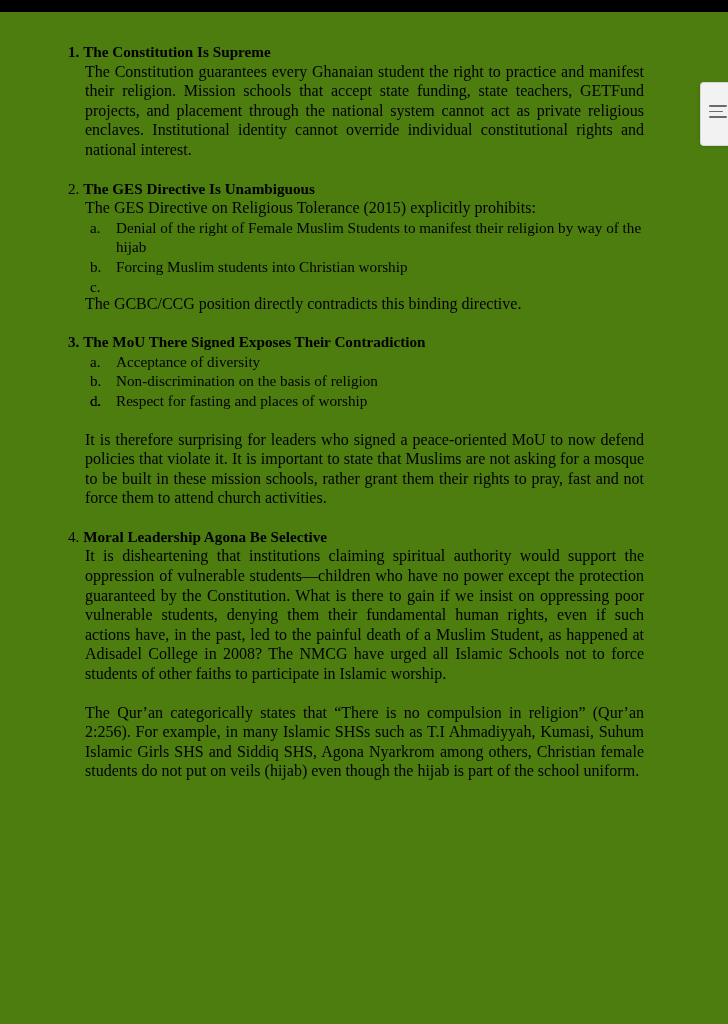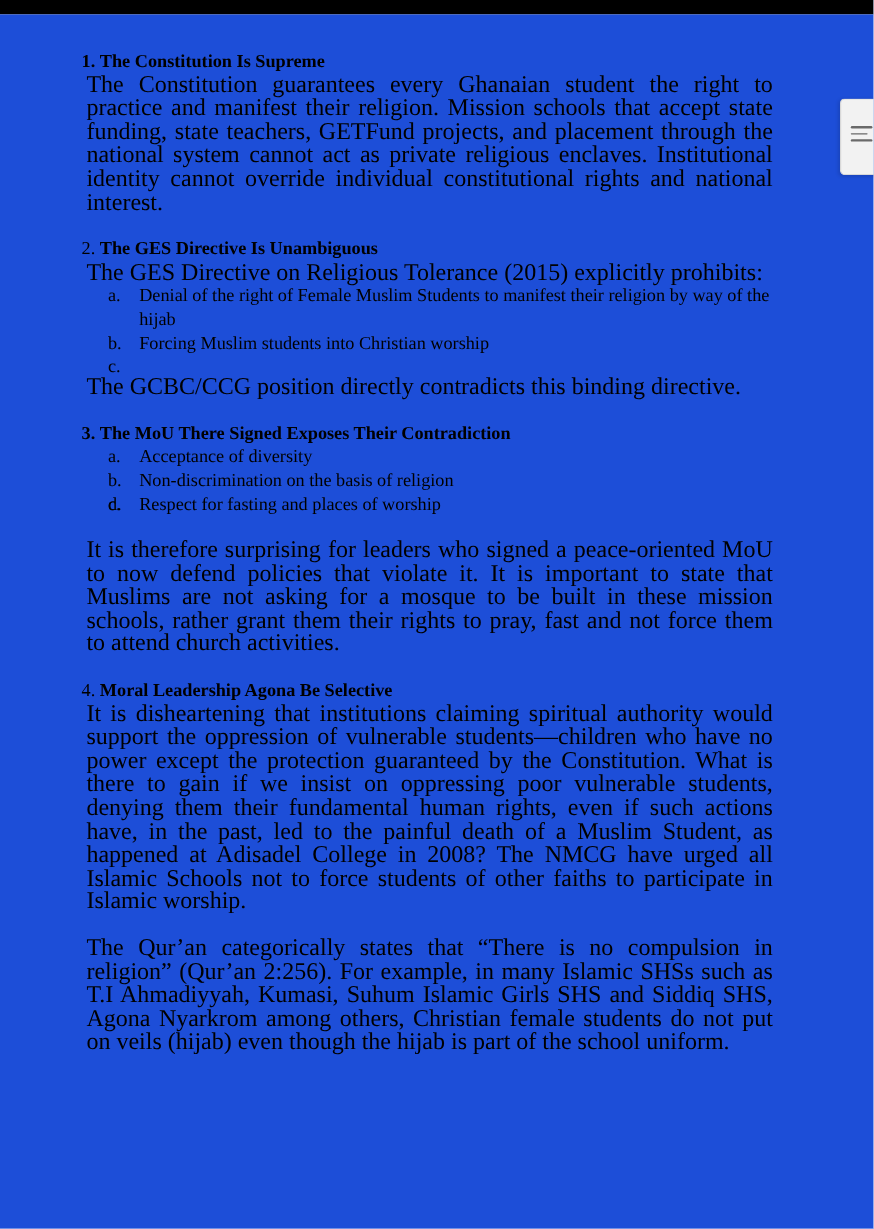--- a/index.html
+++ b/index.html
@@ -22,33 +22,33 @@
     width: 728px;
     height: 12px;
     background: #000000;
   }
   #page {
     position: absolute;
     top: 12px;
     left: 0;
     width: 728px;
     height: 1012px;
-    background: #1d4ed8;
+    background: #4d7c0f;
   }
   #doc-body {
     position: absolute;
     top: 30px;
     left: 68px;
     width: 576px;
   }
   .para {
-    font-size: 20px;
+    font-size: 16px;
     line-height: 19.6px;
     text-align: justify;
-    margin: 0 0 0 4px;
+    margin: 0 0 0 17px;
     hyphens: none;
   }
   .spacer-sm { height: 17px; }
   .spacer-md { height: 19px; }
   .heading-bold {
     font-weight: bold;
   }
   .heading-line {
     font-size: 15.2px;
     line-height: 19.6px;

